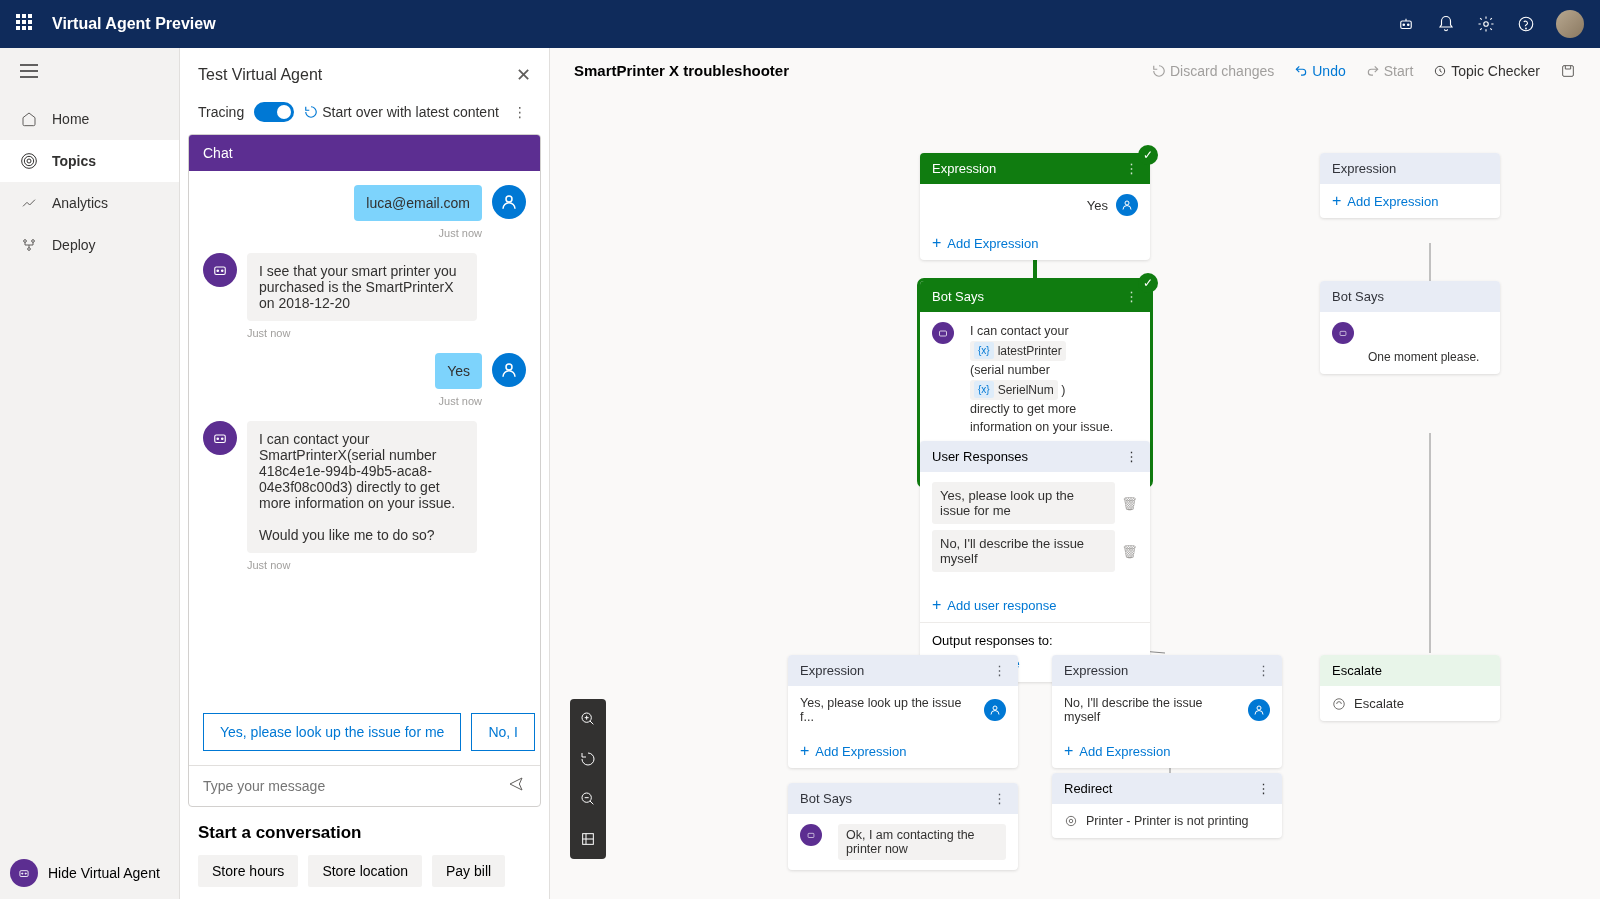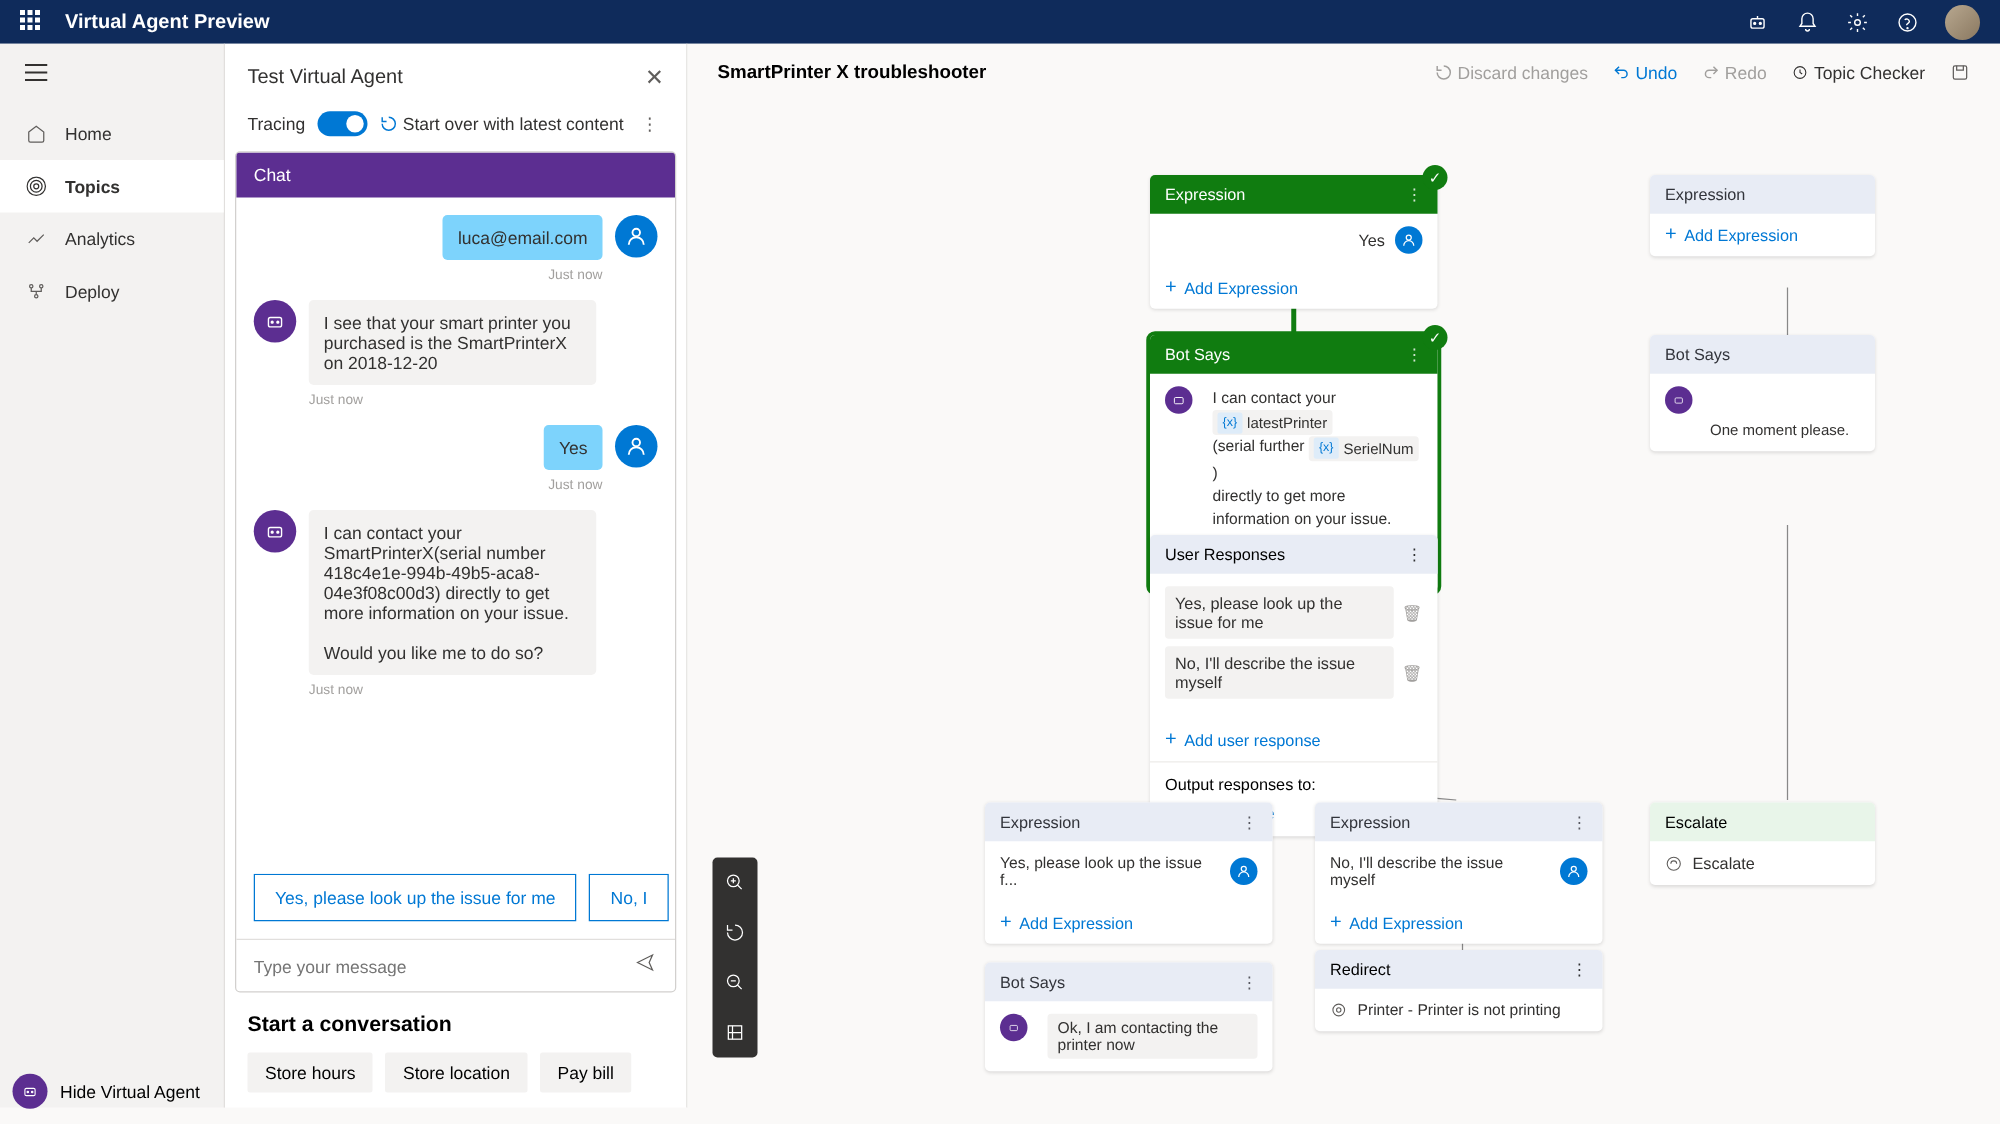--- a/index.html
+++ b/index.html
@@ -1,19 +1,19 @@
 <!DOCTYPE html>
 <html><head>
 <meta charset="utf-8">
 <style>
 * { margin: 0; padding: 0; box-sizing: border-box; font-family: "Segoe UI", -apple-system, sans-serif; }
 body { width: 1600px; height: 899px; overflow: hidden; background: #faf9f8; }
 
 
-.topbar { height: 35px; background: #0f2b5b; color: #fff; display: flex; align-items: center; padding: 0 16px; }
+.topbar { height: 48px; background: #0f2b5b; color: #fff; display: flex; align-items: center; padding: 0 16px; }
 .topbar .waffle { width: 20px; height: 20px; display: grid; grid-template-columns: repeat(3,4px); grid-template-rows: repeat(3,4px); gap: 2px; margin-right: 16px; cursor: pointer; }
 .topbar .waffle span { background: #fff; }
 .topbar .title { font-size: 16px; font-weight: 600; flex: 1; }
 .topbar .right-icons { display: flex; align-items: center; gap: 20px; }
 .topbar .ticon { width: 20px; height: 20px; cursor: pointer; display: flex; align-items: center; justify-content: center; }
 .topbar .avatar { width: 28px; height: 28px; border-radius: 50%; background: linear-gradient(135deg,#b8a890,#8a7860); }
 
 
 .layout { display: flex; height: calc(100% - 48px); }
 
@@ -308,21 +308,21 @@
               <path d="M9 14L4 9l5-5"></path>
               <path d="M4 9h11a5 5 0 010 10h-3"></path>
             </svg>
             <span>Undo</span>
           </span>
         <span class="ca disabled">
             <svg width="14" height="14" viewBox="0 0 24 24" fill="none" stroke="#a19f9d" stroke-width="2">
               <path d="M15 14l5-5-5-5"></path>
               <path d="M20 9H9a5 5 0 000 10h3"></path>
             </svg>
-            <span>Redo</span>
+            <span>Start</span>
           </span>
         <span class="ca" style="color:#323130;">
             <svg width="14" height="14" viewBox="0 0 24 24" fill="none" stroke="#323130" stroke-width="1.5">
               <circle cx="12" cy="12" r="8"></circle>
               <path d="M12 8v4l3 2"></path>
             </svg>
             <span>Topic Checker</span>
           </span>
         <span class="ca">
             <svg width="16" height="16" viewBox="0 0 24 24" fill="none" stroke="#605e5c" stroke-width="1.5">
@@ -388,21 +388,21 @@
           <span class="bot-av-sm">
               <svg width="12" height="12" viewBox="0 0 24 24" fill="none" stroke="white" stroke-width="1.5">
                 <rect x="5" y="8" width="14" height="10" rx="2"></rect>
               </svg>
             </span>
           <div style="font-size:12.5px;line-height:1.5;">
             <span>I can contact your </span><span class="chip-inline">
                 <span class="var-badge">{x}</span>
                 <span>latestPrinter</span>
               </span><br>
-            <span>(serial further </span><span class="chip-inline">
+            <span>(serial number </span><span class="chip-inline">
                 <span class="var-badge">{x}</span>
                 <span>SerielNum</span>
               </span><span> )</span><br>
             <span>directly to get more information on your issue.</span><br><br>
             <span>Would you like me to do so?</span>
           </div>
         </div>
       </div>
 
       <div class="node" style="left:770px;top:188px;width:180px;">

